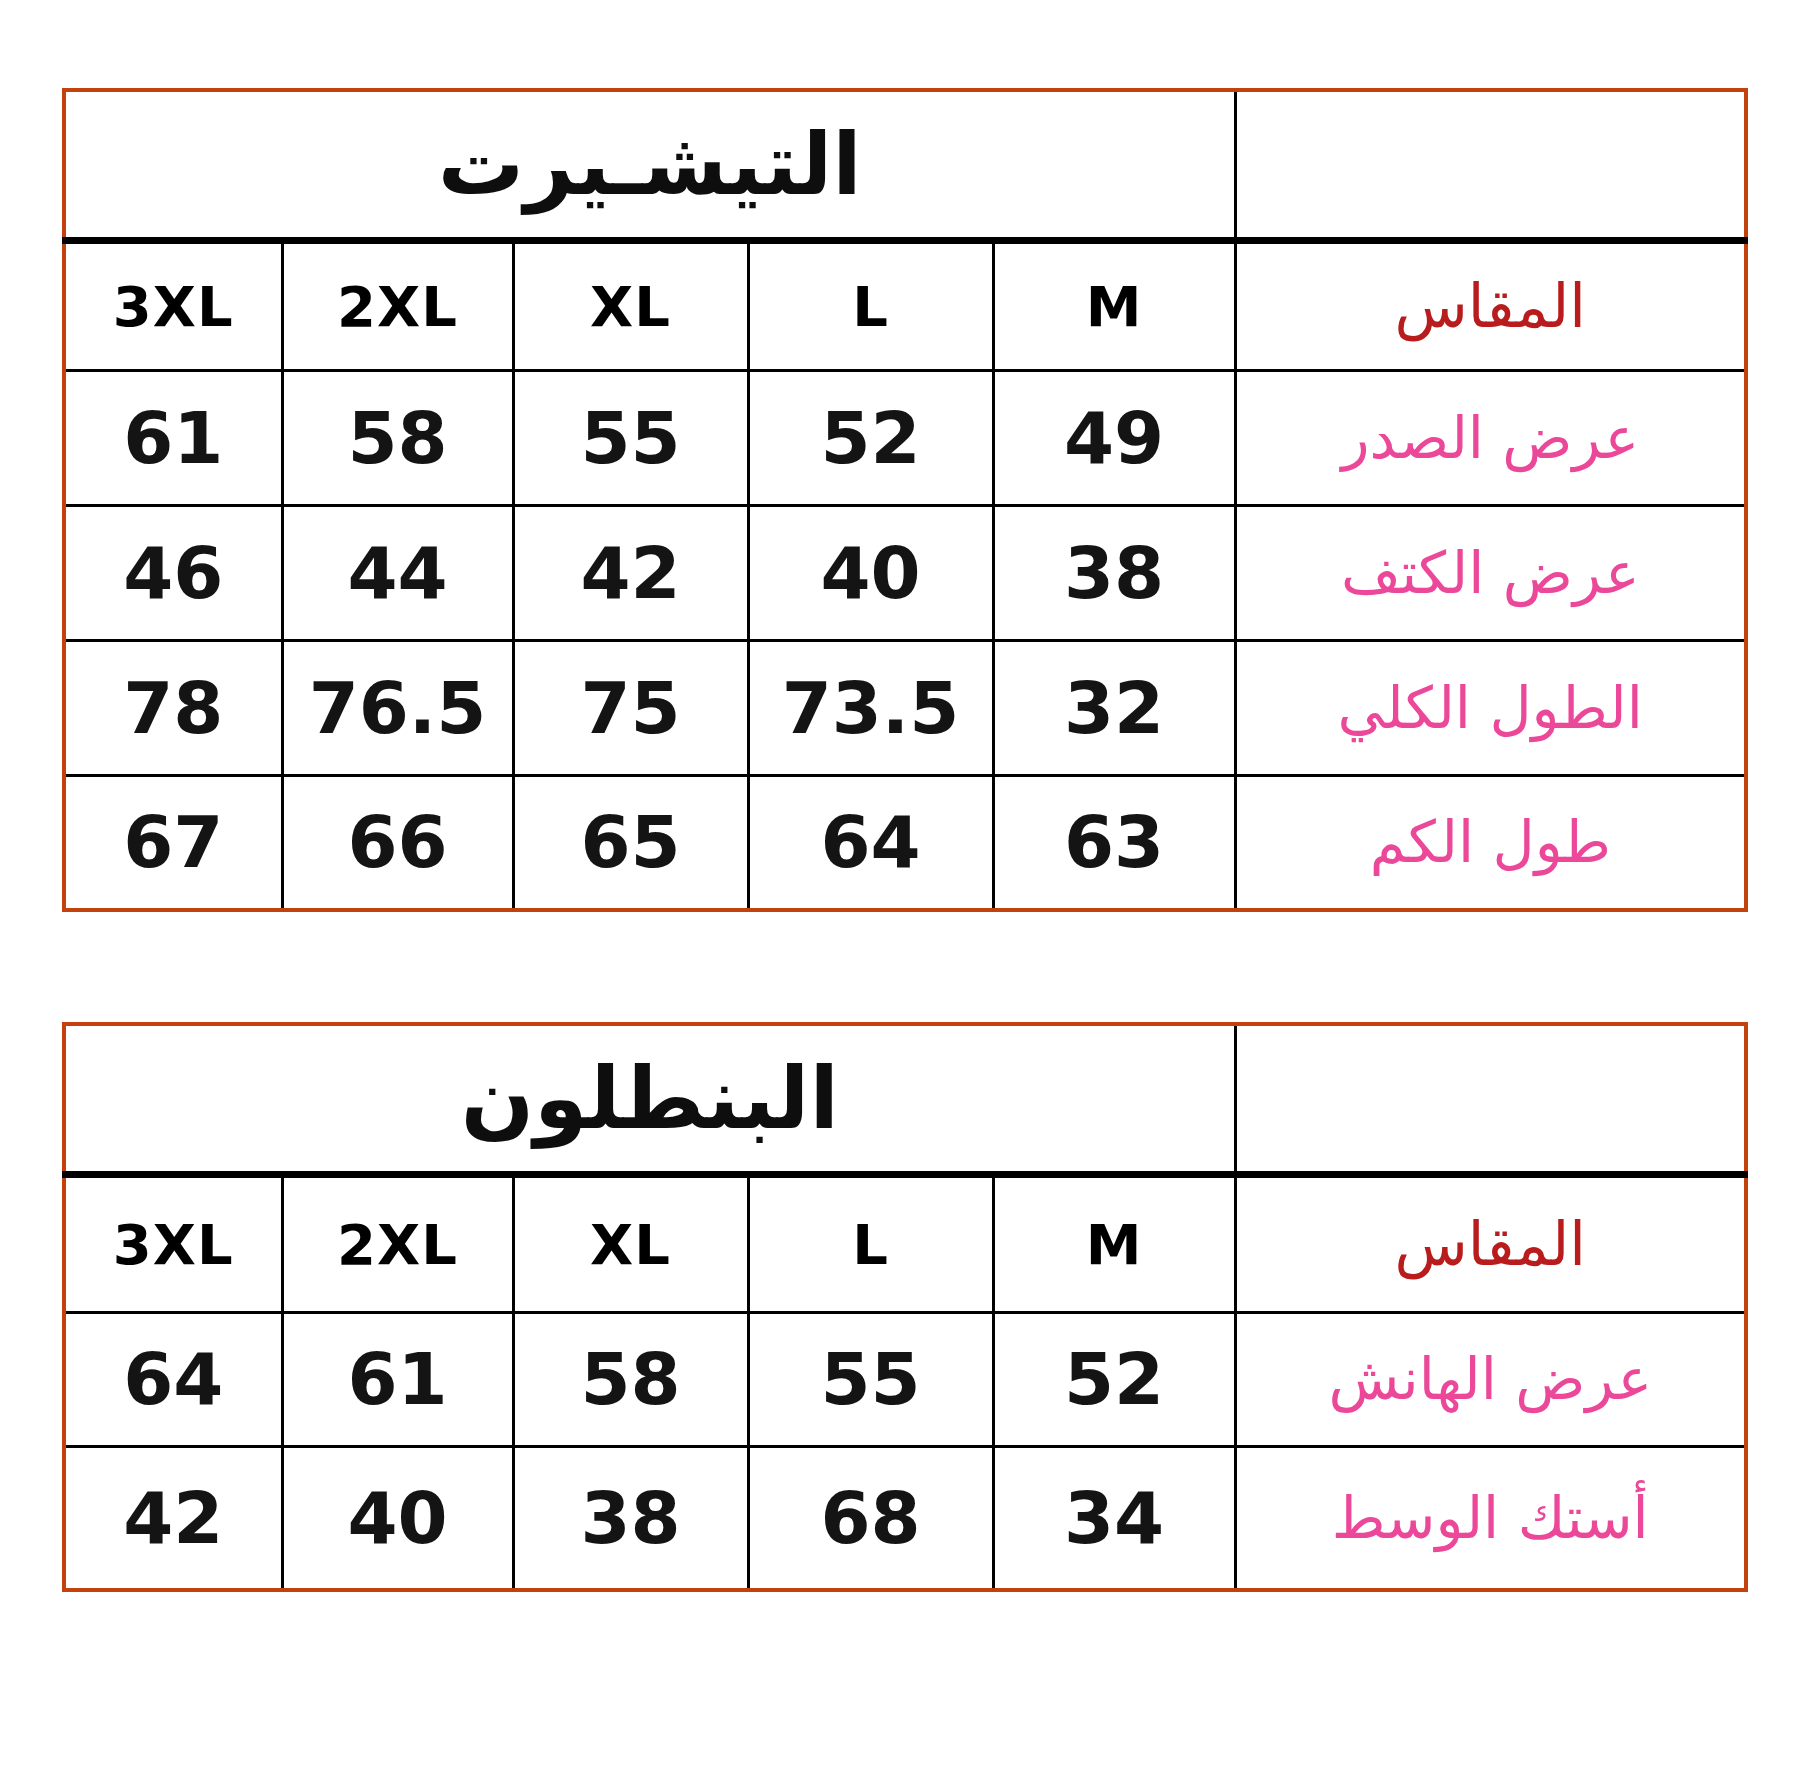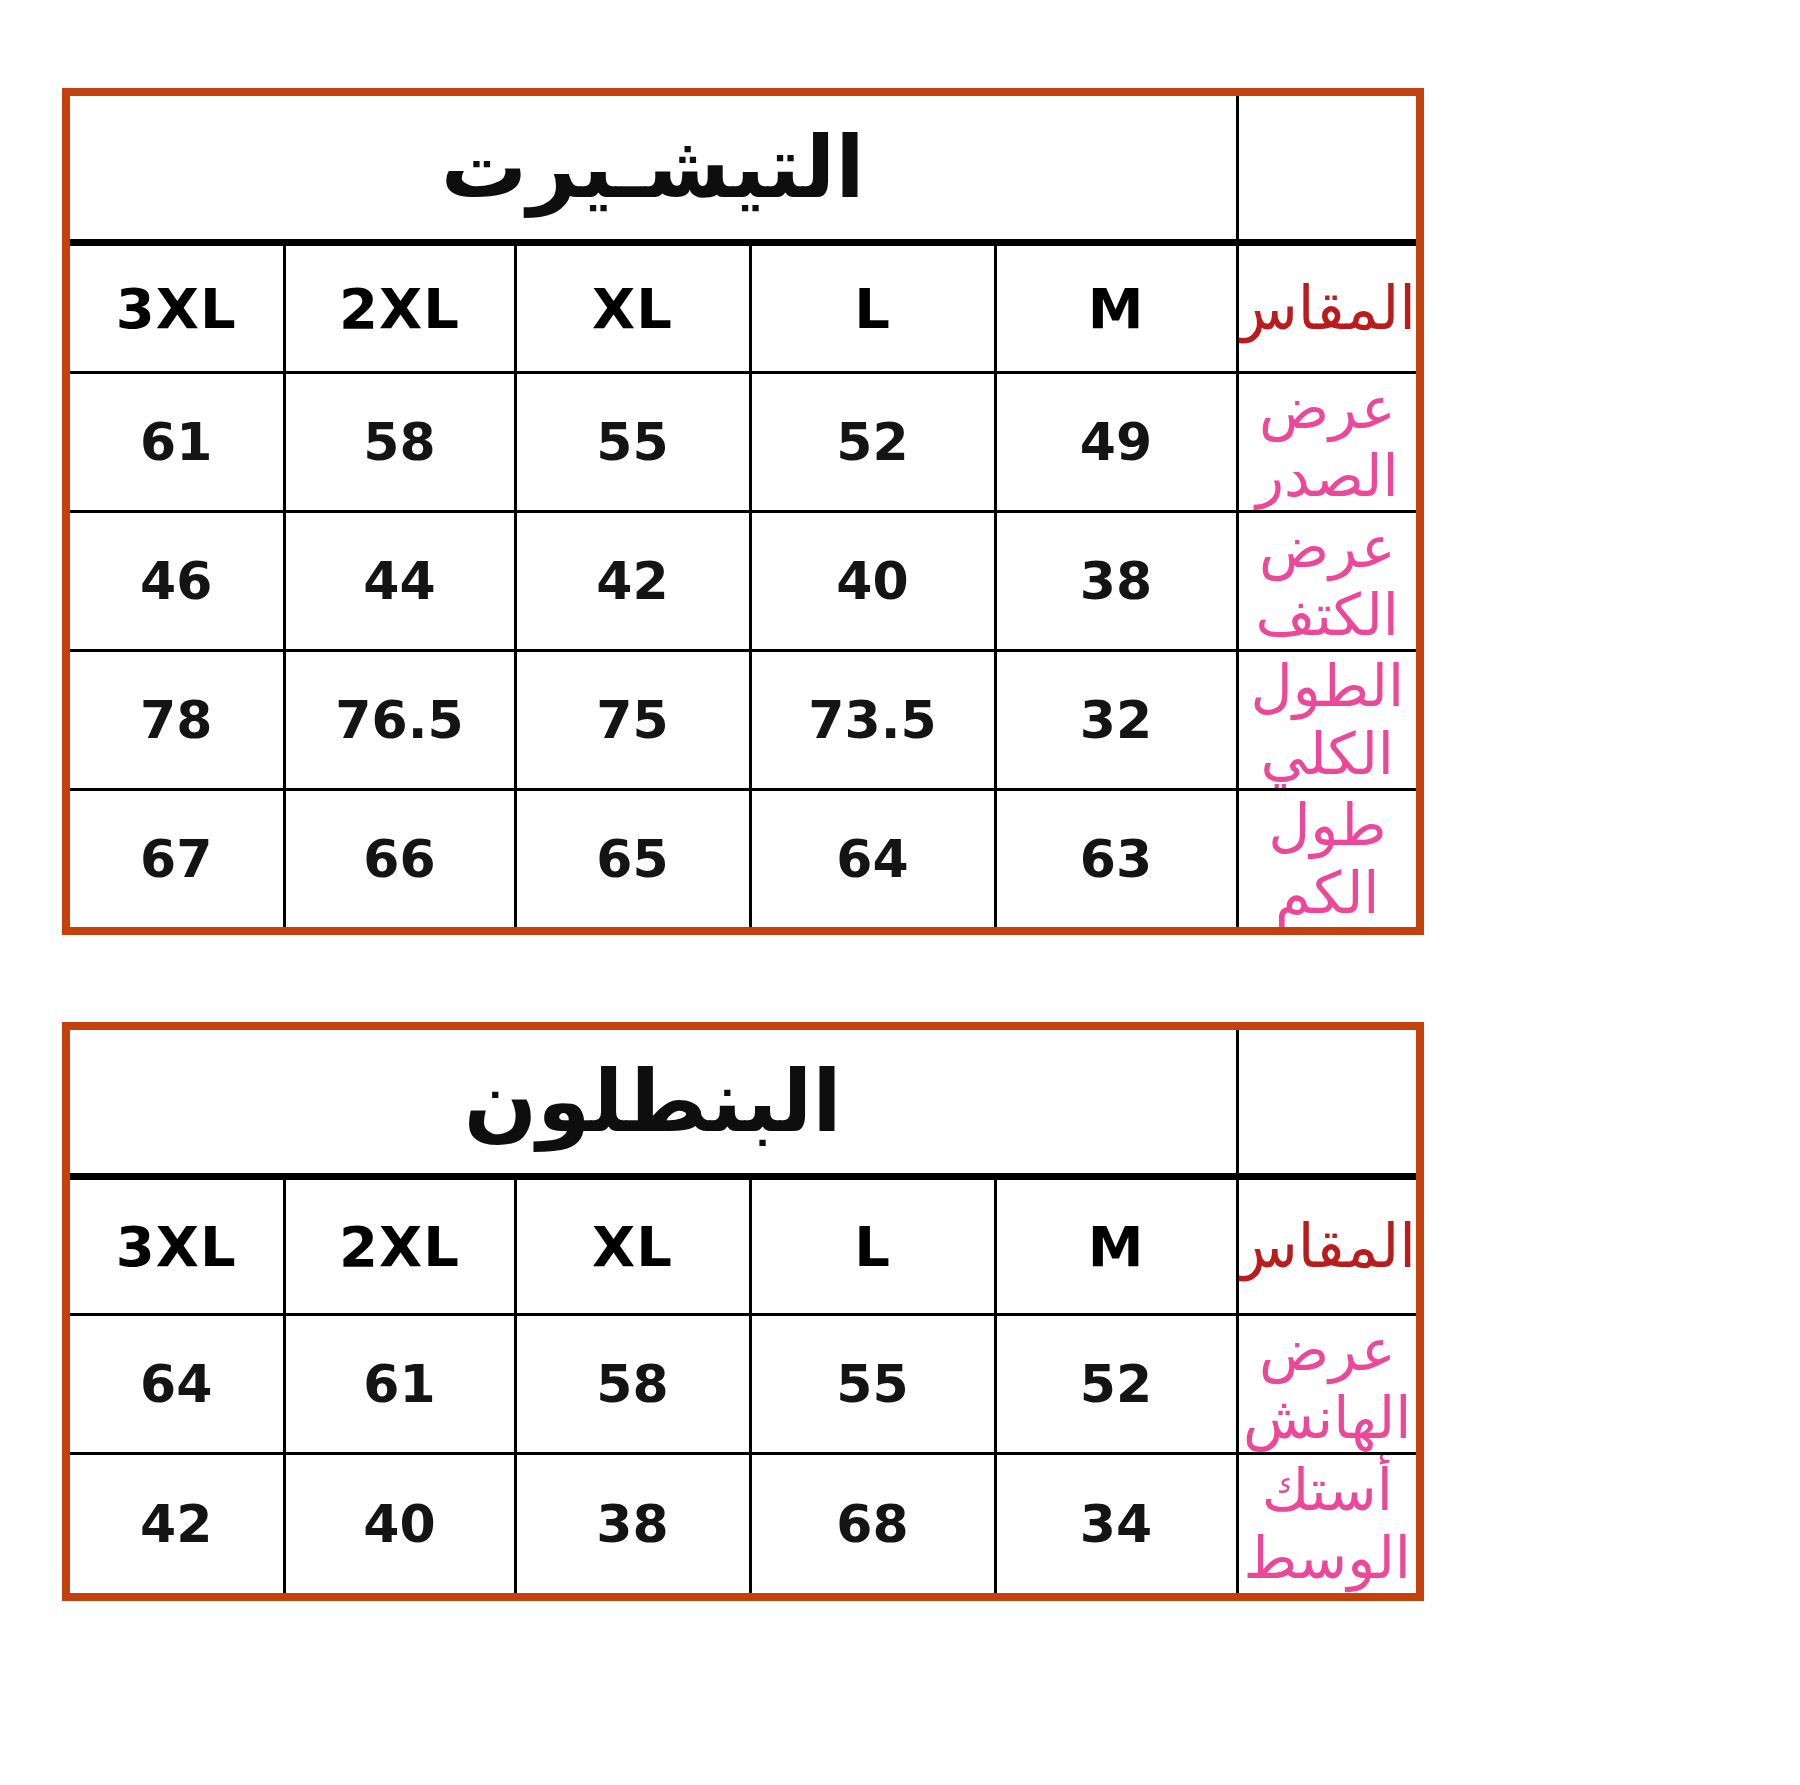--- a/index.html
+++ b/index.html
@@ -12,25 +12,25 @@
   .sheet {
     position: relative;
     width: 1800px;
     height: 1785px;
     background: #ffffff;
     overflow: hidden;
   }
   table.size-chart {
     position: absolute;
     left: 62px;
-    width: 1362px;
+    width: 1686px;
     border-collapse: collapse;
     table-layout: fixed;
     background: #ffffff;
-    border: 8px solid #c2410c;
+    border: 4px solid #c2410c;
   }
   #table-tshirt { top: 88px; }
   #table-pants  { top: 1022px; }
 
   table.size-chart td {
     border: 3px solid #000000;
     text-align: center;
     vertical-align: middle;
     padding: 0;
     overflow: hidden;
@@ -58,21 +58,21 @@
     font-weight: 800;
     color: #000000;
     letter-spacing: 1px;
   }
   .measure-head {
     font-size: 60px;
     font-weight: 400;
     color: #b91c1c;
   }
   .value-cell {
-    font-size: 52px;
+    font-size: 72px;
     font-weight: 800;
     color: #141414;
   }
   .measure-label {
     font-size: 58px;
     font-weight: 400;
     color: #ec4899;
   }
 </style>
 </head>

